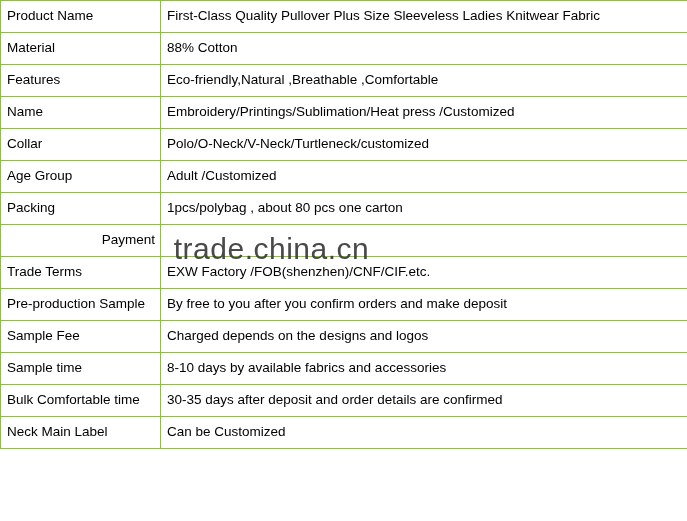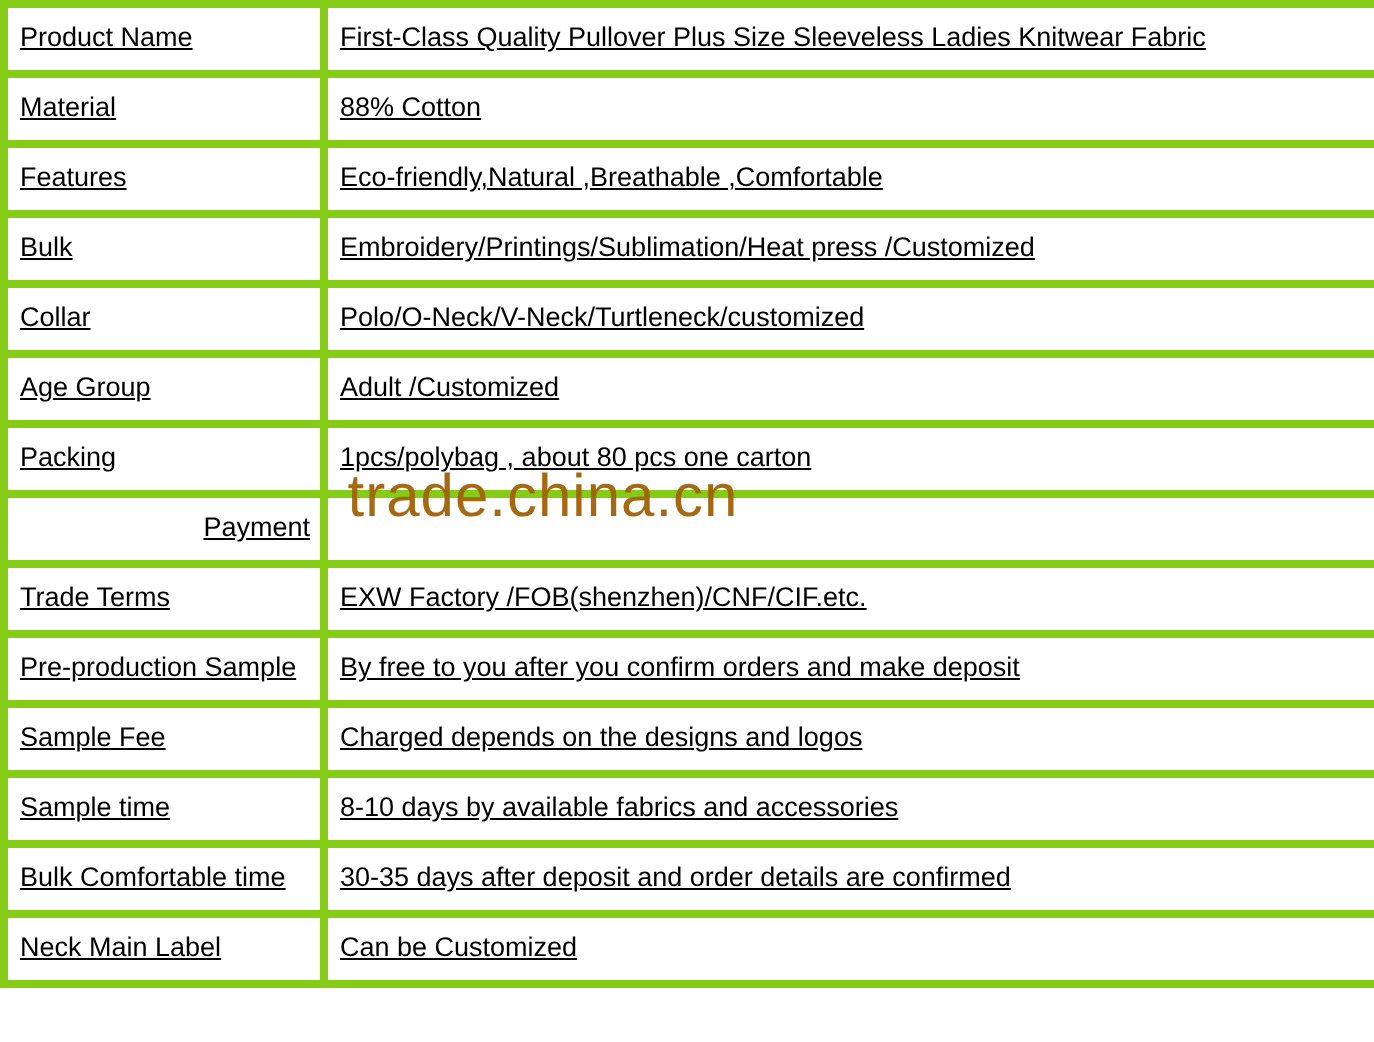--- a/index.html
+++ b/index.html
@@ -16,29 +16,28 @@
     position: relative;
   }
   #spec-table {
     width: 687px;
     border-collapse: collapse;
     table-layout: fixed;
   }
   #spec-table col.col-label { width: 160px; }
   #spec-table col.col-value { width: 527px; }
   #spec-table td {
-    border: 4px solid #84cc16;
+    border: 1px solid #84cc16;
     font-size: 13.5px;
     line-height: 1.1;
     padding: 4px 5px 4px 6px;
     height: 23px;
     vertical-align: middle;
     white-space: nowrap;
     overflow: hidden;
-    text-decoration: underline;
   }
   #spec-table td.label {
     font-size: 13.5px;
   }
   #spec-table td.value {
     font-size: 13.5px;
     margin-left: 16px;
   }
   tr.tall td {
     height: 46px;
@@ -56,21 +55,21 @@
     justify-content: center;
   }
   .watermark-text {
     position: absolute;
     top: 232px;
     left: 0;
     width: 543px;
     text-align: center;
     font-family: "Liberation Sans", sans-serif;
     font-size: 30px;
-    color: #a16207;
+    color: #404040;
     letter-spacing: 0.5px;
     opacity: 0.95;
   }
 </style>
 </head>
 <body>
 
 <table id="spec-table">
   <colgroup>
     <col class="col-label">
@@ -83,21 +82,21 @@
       </tr>
       <tr>
         <td class="label">Material</td>
         <td class="value">88% Cotton</td>
       </tr>
       <tr>
         <td class="label">Features</td>
         <td class="value">Eco-friendly,Natural ,Breathable ,Comfortable</td>
       </tr>
       <tr>
-        <td class="label">Bulk</td>
+        <td class="label">Name</td>
         <td class="value">Embroidery/Printings/Sublimation/Heat press /Customized</td>
       </tr>
       <tr>
         <td class="label">Collar</td>
         <td class="value">Polo/O-Neck/V-Neck/Turtleneck/customized</td>
       </tr>
       <tr>
         <td class="label">Age Group</td>
         <td class="value">Adult /Customized</td>
       </tr>

